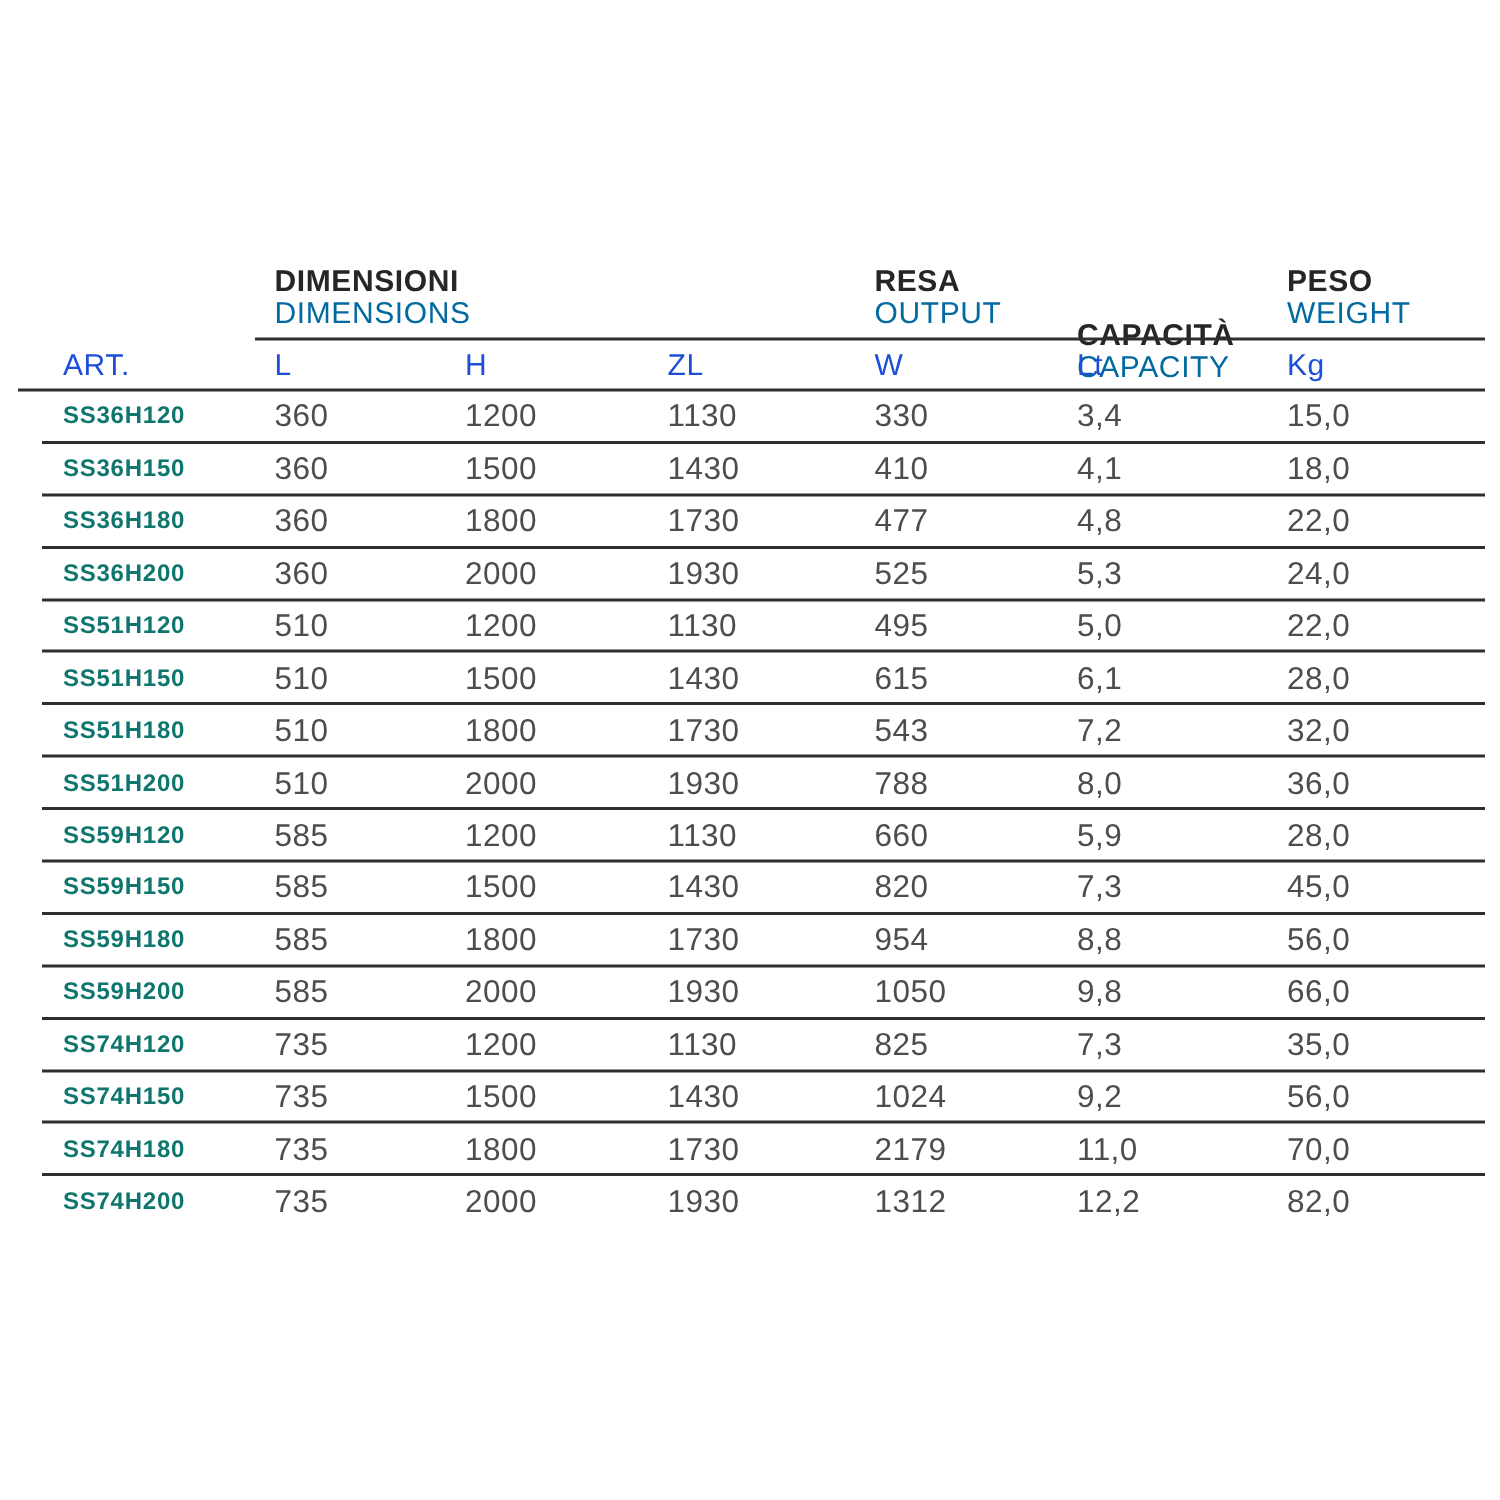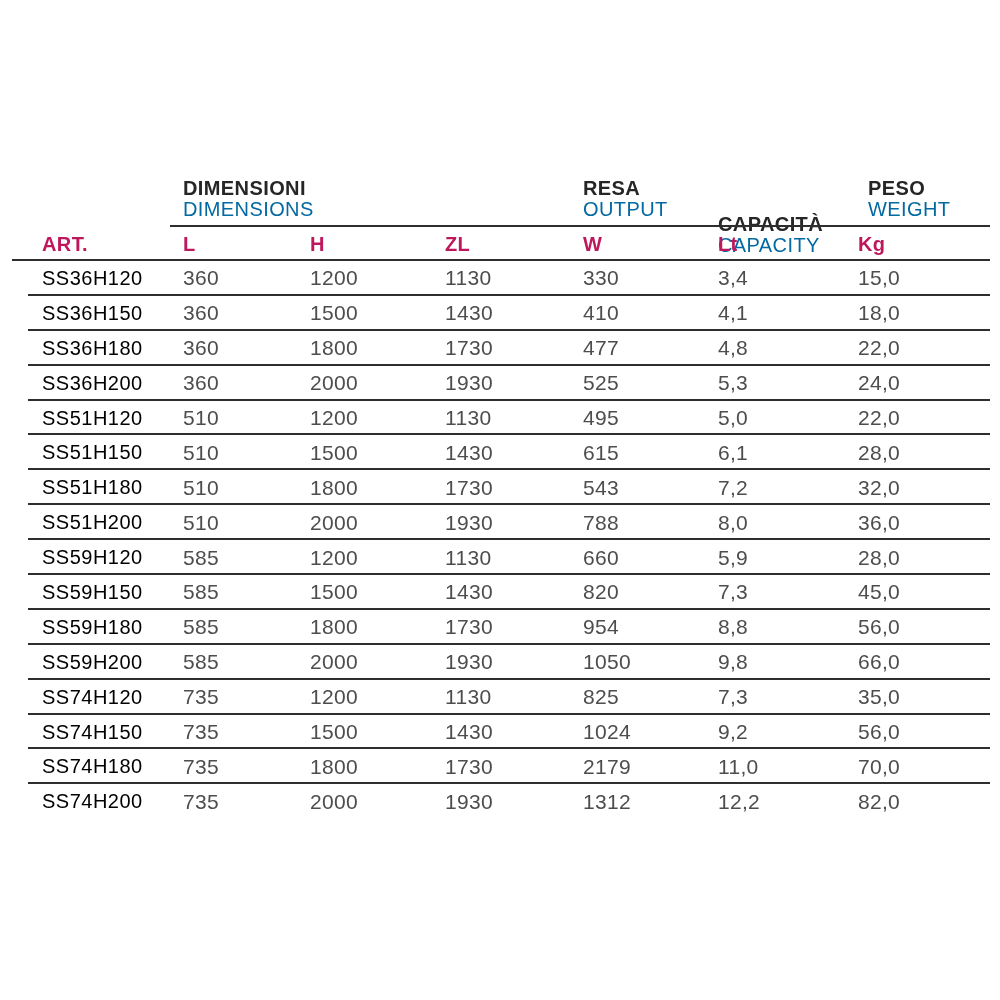--- a/index.html
+++ b/index.html
@@ -56,21 +56,21 @@
     display: block;
     font-size: 20px;
     line-height: 21px;
     font-weight: 400;
     letter-spacing: 0.4px;
     color: #0369a1;
   }
   .group.g-dim { left: 171px; }
   .group.g-resa { left: 571px; }
   .group.g-cap { left: 706px; margin-top: 36px; }
-  .group.g-peso { left: 846px; margin-left: 10px; }
+  .group.g-peso { left: 846px; }
 
   
   .grid7 {
     display: grid;
     grid-template-columns: 171px 127px 135px 138px 135px 140px 132px;
     align-items: center;
   }
 
   
   .col-header-row {
@@ -81,23 +81,23 @@
     content: "";
     position: absolute;
     left: 0;
     right: 0;
     bottom: 0;
     height: 2px;
     background: #2e2e2e;
   }
   .col-header-row .hcell {
     font-size: 20px;
-    font-weight: 700;
+    font-weight: 400;
     letter-spacing: 0.4px;
-    color: #be185d;
+    color: #1d4ed8;
   }
   .col-header-row .hcell.c0 { padding-left: 30px; }
 
   
   .trow {
     height: 34.9px;
     position: relative;
   }
   .trow::after {
     content: "";
@@ -110,24 +110,24 @@
   }
   .trow .cell {
     font-size: 21px;
     font-weight: 400;
     letter-spacing: 0.3px;
     color: #4d4d4d;
     white-space: nowrap;
   }
   .trow .cell.c0 {
     padding-left: 30px;
-    font-size: 20px;
-    font-weight: 400;
+    font-size: 16px;
+    font-weight: 700;
     letter-spacing: 0.5px;
-    color: #000000;
+    color: #0f766e;
   }
 </style>
 </head>
 <body>
 
 <div class="page">
   <div class="spec-table">
 
     <div class="group-band">
       <div class="group g-dim">

